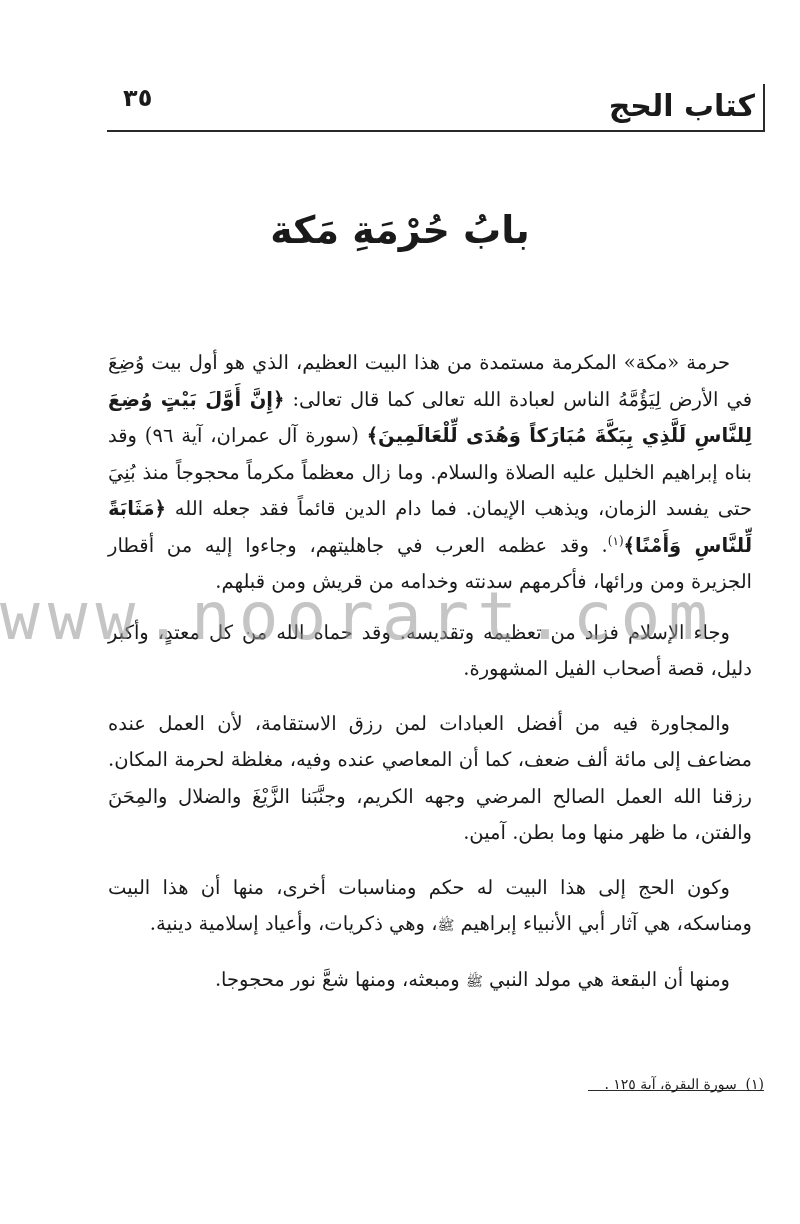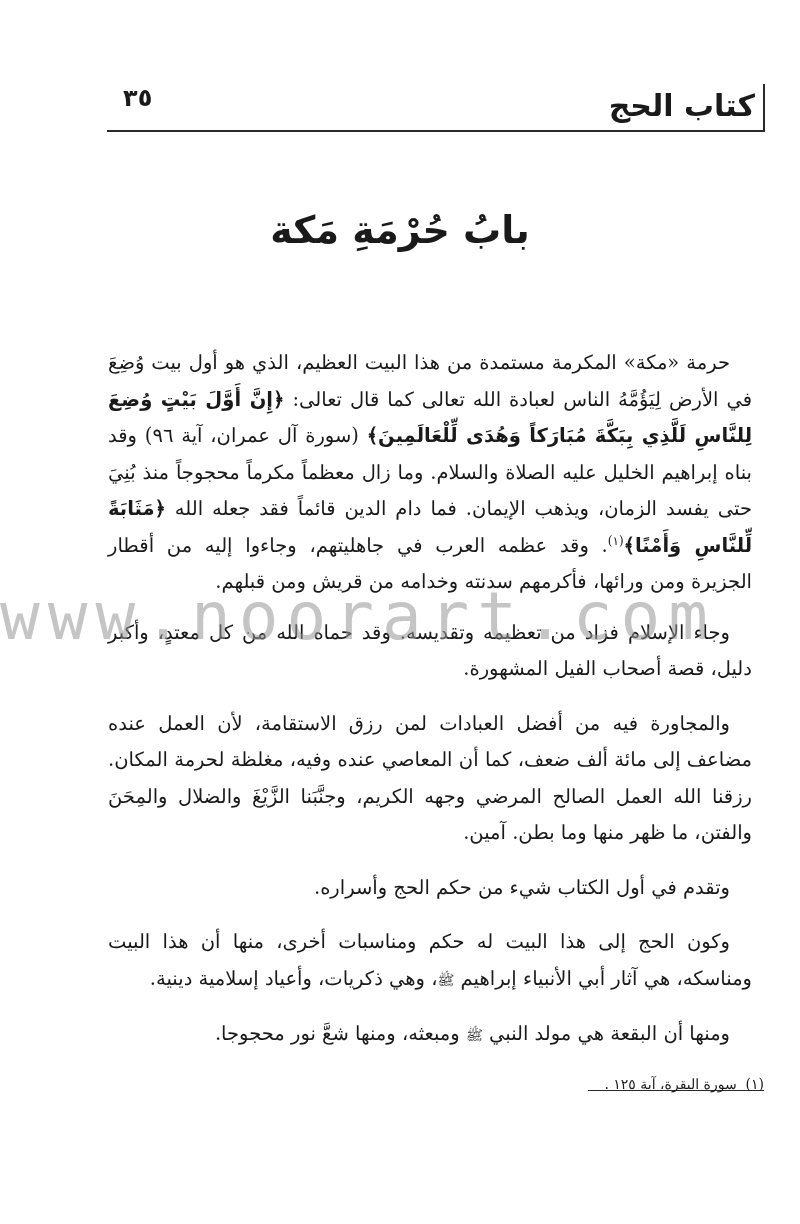--- a/index.html
+++ b/index.html
@@ -44,21 +44,20 @@
   </div>
 
   <div class="chapter-title">بابُ حُرْمَةِ مَكة</div>
 
   <div class="body-text">
     <p>
       <span>حرمة «مكة» المكرمة مستمدة من هذا البيت العظيم، الذي هو أول بيت وُضِعَ في الأرض لِيَؤُمَّهُ الناس لعبادة الله تعالى كما قال تعالى: </span><span class="quran">﴿إِنَّ أَوَّلَ بَيْتٍ وُضِعَ لِلنَّاسِ لَلَّذِي بِبَكَّةَ مُبَارَكاً وَهُدَى لِّلْعَالَمِينَ﴾</span><span> (سورة آل عمران، آية ٩٦) وقد بناه إبراهيم الخليل عليه الصلاة والسلام. وما زال معظماً مكرماً محجوجاً منذ بُنِيَ حتى يفسد الزمان، ويذهب الإيمان. فما دام الدين قائماً فقد جعله الله </span><span class="quran">﴿مَثَابَةً لِّلنَّاسِ وَأَمْنًا﴾</span><span class="fnref">(١)</span><span>. وقد عظمه العرب في جاهليتهم، وجاءوا إليه من أقطار الجزيرة ومن ورائها، فأكرمهم سدنته وخدامه من قريش ومن قبلهم.</span>
     </p>
     <p class="gap">وجاء الإسلام فزاد من تعظيمه وتقديسه. وقد حماه الله من كل معتدٍ، وأكبر دليل، قصة أصحاب الفيل المشهورة.</p>
     <p class="gap">والمجاورة فيه من أفضل العبادات لمن رزق الاستقامة، لأن العمل عنده مضاعف إلى مائة ألف ضعف، كما أن المعاصي عنده وفيه، مغلظة لحرمة المكان. رزقنا الله العمل الصالح المرضي وجهه الكريم، وجنَّبَنا الزَّيْغَ والضلال والمِحَنَ والفتن، ما ظهر منها وما بطن. آمين.</p>
-    <p class="gap">وتقدم في أول الكتاب شيء من حكم الحج وأسراره.</p>
     <p class="gap">
       <span>وكون الحج إلى هذا البيت له حكم ومناسبات أخرى، منها أن هذا البيت ومناسكه، هي آثار أبي الأنبياء إبراهيم </span><span class="salawat">ﷺ</span><span>، وهي ذكريات، وأعياد إسلامية دينية.</span>
     </p>
     <p>
       <span>ومنها أن البقعة هي مولد النبي </span><span class="salawat">ﷺ</span><span> ومبعثه، ومنها شعَّ نور محجوجا.</span>
     </p>
   </div>
 
   <div class="watermark">www.noorart.com</div>
 

